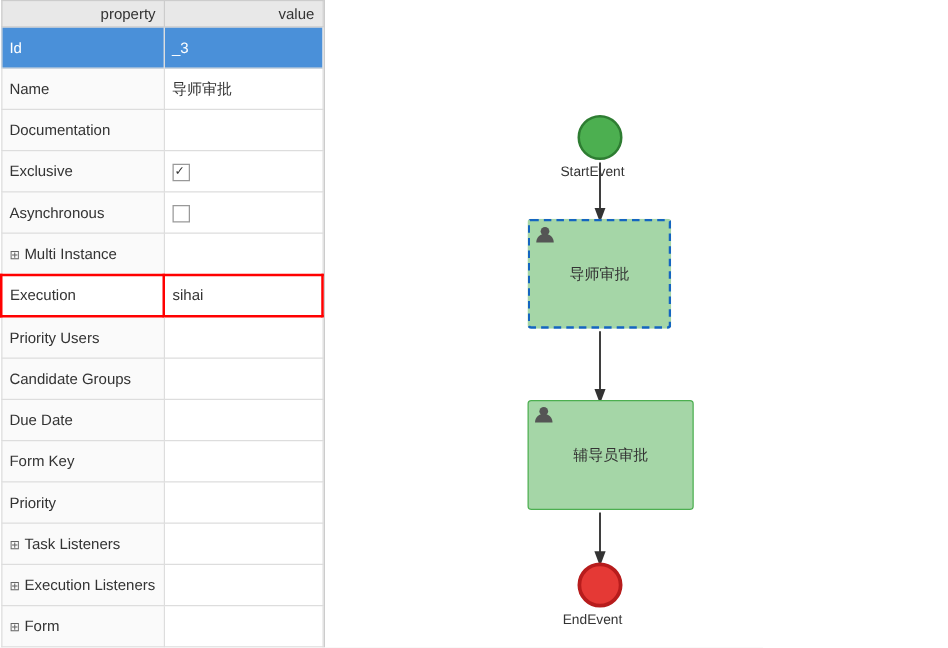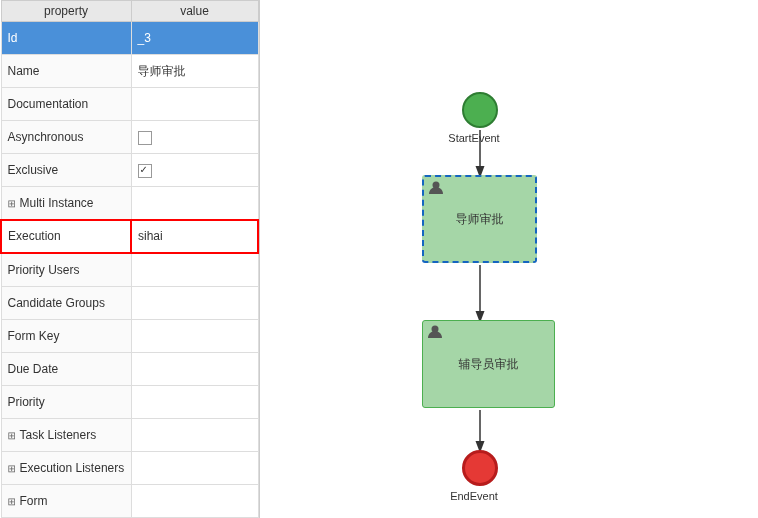--- a/index.html
+++ b/index.html
@@ -30,20 +30,21 @@
       flex: 1;
     }
 
     .prop-table thead tr th {
       background: #e8e8e8;
       border: 1px solid #ccc;
       padding: 3px 6px;
       font-weight: normal;
       font-size: 12px;
       color: #333;
+      text-align: right;
     }
 
     .prop-table tbody tr td {
       border: 1px solid #ddd;
       padding: 2px 6px;
       font-size: 12px;
       color: #333;
       height: 22px;
       vertical-align: middle;
       margin-left: 32px;
@@ -209,49 +210,49 @@
         </tr>
         <tr>
           <td>Name</td>
           <td>导师审批</td>
         </tr>
         <tr>
           <td>Documentation</td>
           <td></td>
         </tr>
         <tr>
+          <td>Exclusive</td>
+          <td><span class="checkbox-cell checked"></span></td>
+        </tr>
+        <tr>
           <td>Asynchronous</td>
           <td><span class="checkbox-cell"></span></td>
-        </tr>
-        <tr>
-          <td>Exclusive</td>
-          <td><span class="checkbox-cell checked"></span></td>
         </tr>
         <tr>
           <td><span class="expand-icon">⊞</span>Multi Instance</td>
           <td></td>
         </tr>
         <tr class="row-assignee">
           <td>Execution</td>
           <td>sihai</td>
         </tr>
         <tr>
           <td>Priority Users</td>
           <td></td>
         </tr>
         <tr>
           <td>Candidate Groups</td>
           <td></td>
         </tr>
         <tr>
+          <td>Due Date</td>
+          <td></td>
+        </tr>
+        <tr>
           <td>Form Key</td>
-          <td></td>
-        </tr>
-        <tr>
-          <td>Due Date</td>
           <td></td>
         </tr>
         <tr>
           <td>Priority</td>
           <td></td>
         </tr>
         <tr>
           <td><span class="expand-icon">⊞</span>Task Listeners</td>
           <td></td>
         </tr>

